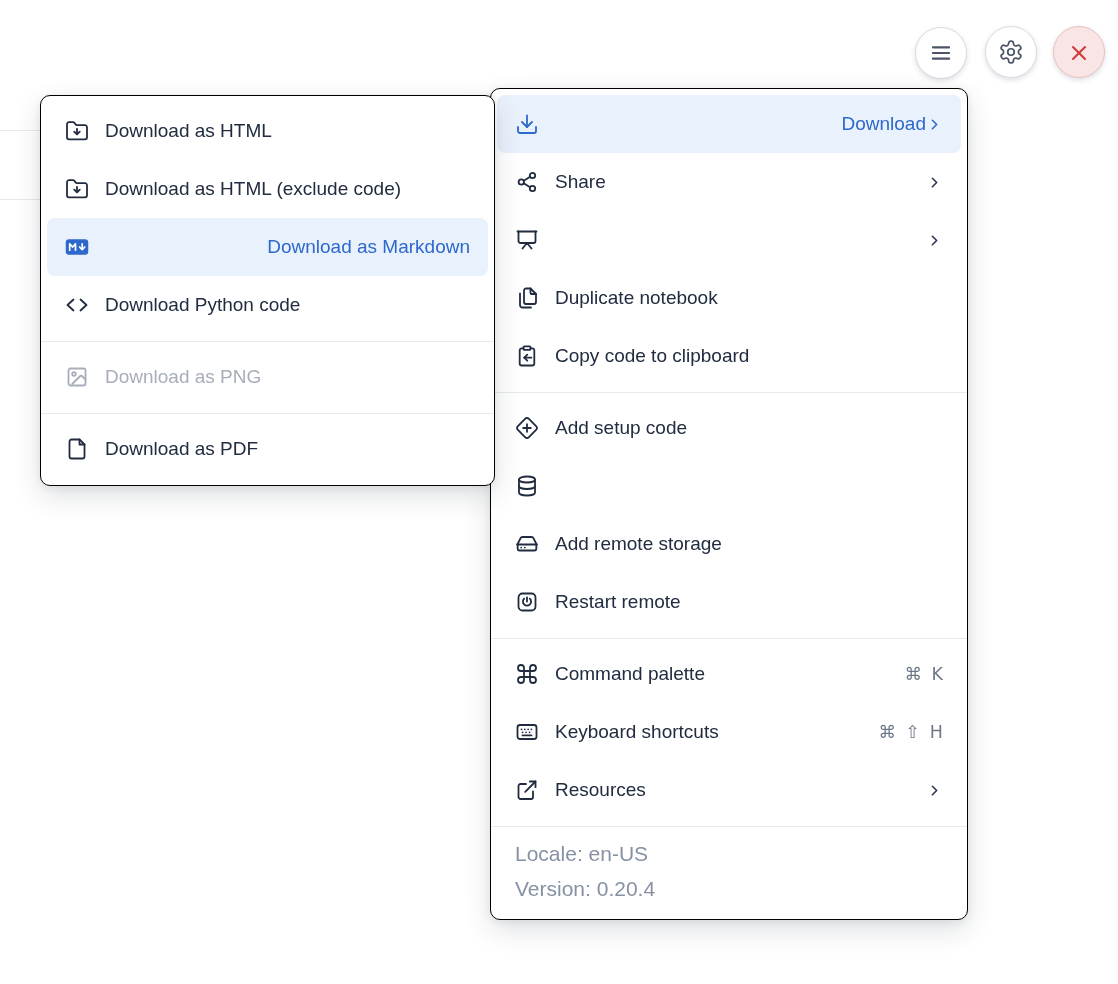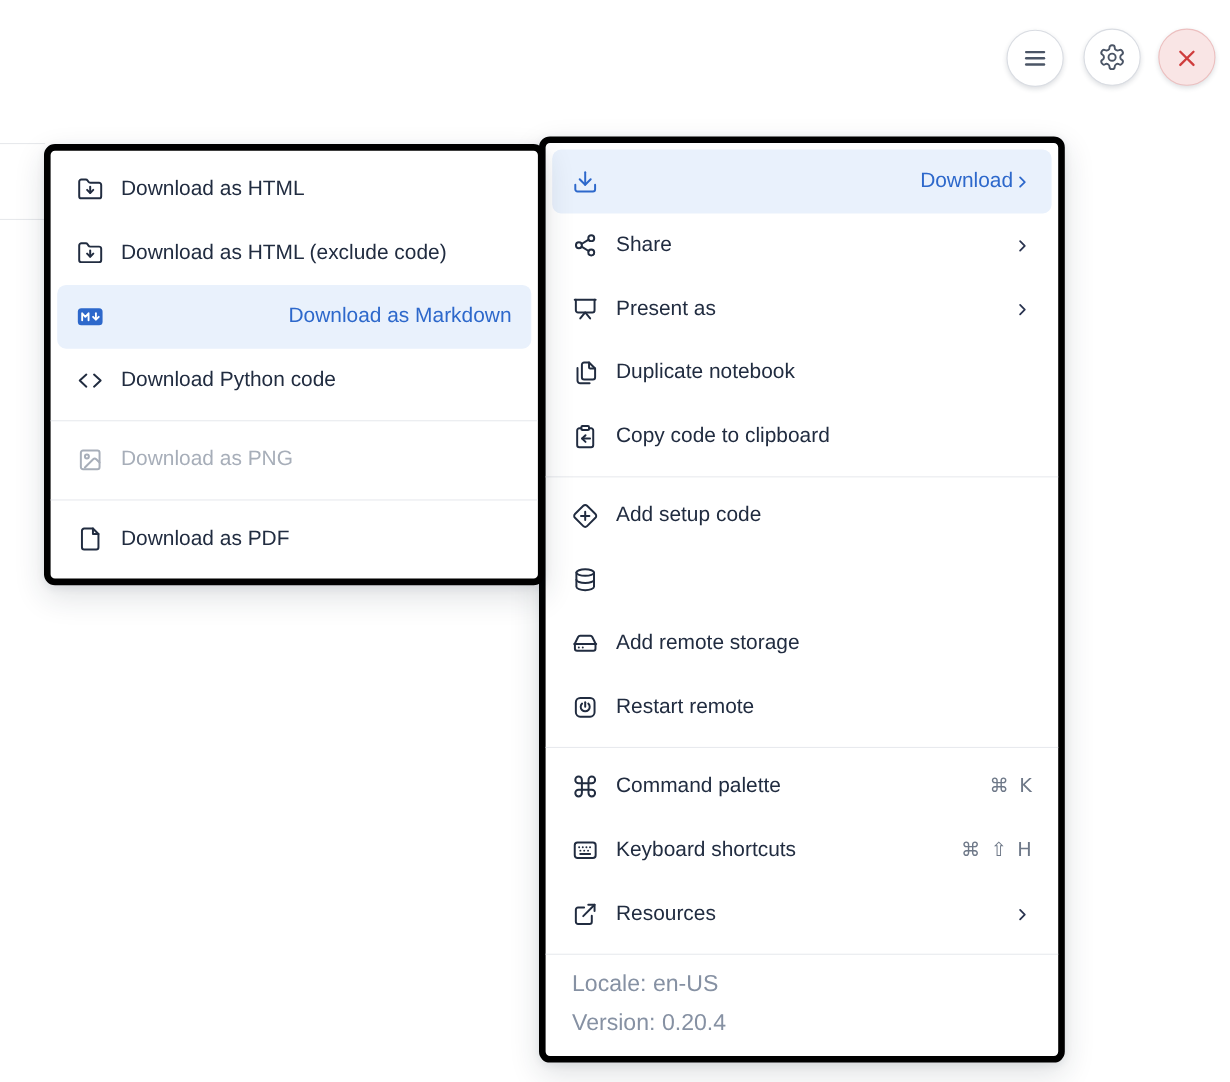--- a/index.html
+++ b/index.html
@@ -28,23 +28,22 @@
              stroke-linecap: round; stroke-linejoin: round; }
   #btn-menu { left: 915px; top: 27px; }
   #btn-settings { left: 985px; }
   #btn-settings svg { stroke-width: 1.6; }
   #btn-close { left: 1053px; background: var(--close-bg, #f9e5e5); border-color: #ecbfbf; }
   #btn-close svg { stroke: var(--close-red, #cf3d3d); stroke-width: 2.1; }
 
   
   .panel {
     position: absolute; background: #fff;
-    border: 6px solid #000000; border-radius: 10px;
+    border: 1px solid #000000; border-radius: 10px;
     box-shadow: 0 10px 28px rgba(30,40,60,.14), 0 2px 8px rgba(30,40,60,.08);
-    margin-top: 36px;
   }
   #main-menu { left: 490px; top: 88px; width: 478px; z-index: 1; }
   #download-submenu { left: 40px; top: 95px; width: 455px; z-index: 2; }
 
   .section { padding: 6px 0 7px; }
   .divider { height: 1px; background: #e8eaee; }
 
   .row {
     height: 58px; margin: 0 6px; padding: 0 18px;
     display: flex; align-items: center;
@@ -137,21 +136,20 @@
         </span>
     </div>
     <div class="row">
       <span class="mi">
           <svg viewBox="0 0 24 24">
             <path d="M2.5 3.5h19"></path>
             <path d="M20.5 3.5v9.5a2 2 0 0 1-2 2h-13a2 2 0 0 1-2-2V3.5"></path>
             <path d="m7.5 20.5 4.5-5.5 4.5 5.5"></path>
           </svg>
         </span>
-      <span class="row-label">Present as</span>
       <span class="chev">
           <svg viewBox="0 0 24 24">
             <path d="m9 18 6-6-6-6"></path>
           </svg>
         </span>
     </div>
     <div class="row">
       <span class="mi">
           <svg viewBox="0 0 24 24">
             <path d="M15.5 2.5H11a2 2 0 0 0-2 2V16a2 2 0 0 0 2 2h8a2 2 0 0 0 2-2V8z"></path>

